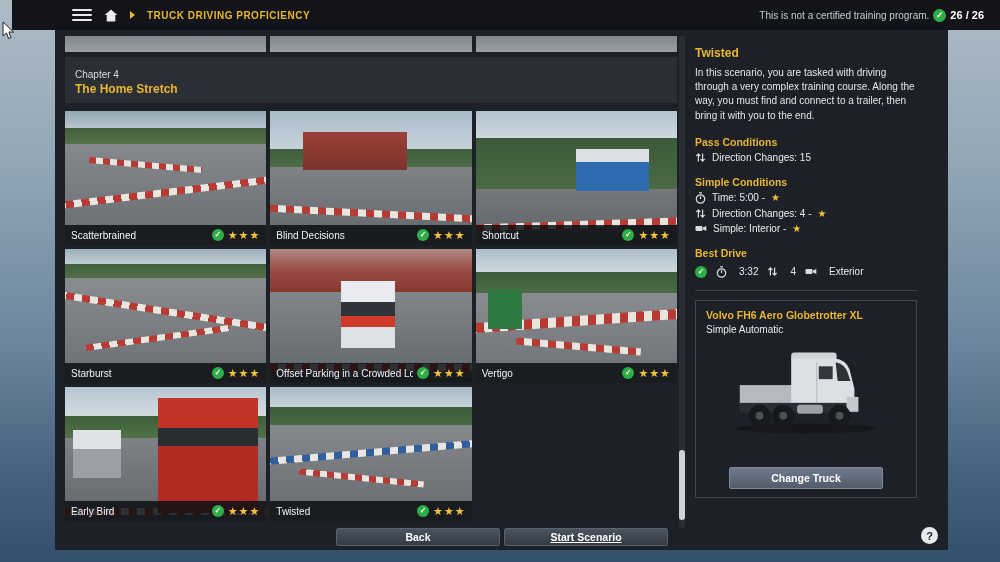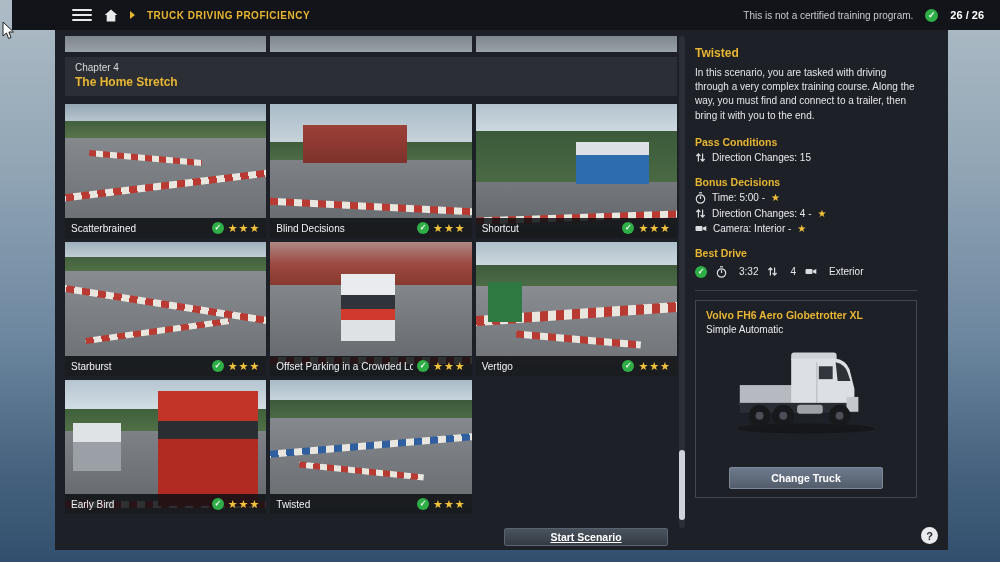--- a/index.html
+++ b/index.html
@@ -7,30 +7,30 @@
     font-family:"Liberation Sans",sans-serif;
     background:linear-gradient(180deg,#aebcc6 0%,#93a7b6 28%,#6d87a0 60%,#44607c 85%,#32506e 100%);}
   
   .topbar{position:absolute;top:0;left:12px;right:0;height:30px;background:#121419;display:flex;align-items:center;color:#fff;z-index:6;}
   .tb-left{display:flex;align-items:center;gap:12px;padding-left:60px;}
   .hamburger{width:20px;display:flex;flex-direction:column;gap:3px;cursor:pointer;}
   .hamburger i{display:block;height:2px;background:#e8eaec;border-radius:1px;}
   .homebtn{display:flex;align-items:center;justify-content:center;cursor:pointer;}
   .crumb-arrow{width:0;height:0;border-left:5px solid #e8b632;border-top:4px solid transparent;border-bottom:4px solid transparent;}
   .crumb{color:#e8b632;font-weight:bold;font-size:10px;letter-spacing:.5px;cursor:pointer;}
-  .tb-right{margin-left:auto;display:flex;align-items:center;gap:12px;padding-right:16px;}
+  .tb-right{margin-left:auto;display:flex;align-items:center;gap:4px;padding-right:16px;}
   .disclaimer{font-size:10px;color:#c6cad0;}
   .chk{width:13px;height:13px;border-radius:50%;background:#2fae47;color:#fff;font-size:9px;line-height:13px;text-align:center;flex:0 0 auto;font-weight:bold;}
   .progress{font-size:11px;font-weight:bold;}
   
   .panel{position:absolute;left:55px;top:30px;width:893px;height:520px;background:#1d2026;}
   .grid-col{position:absolute;left:10px;top:6px;width:612px;}
   .stub-row{display:flex;gap:4px;height:16px;margin-bottom:5px;}
   .stub{flex:1;background:linear-gradient(180deg,#7e858c,#9aa1a8);cursor:pointer;}
-  .chapter{background:#2b2e34;padding:5px 10px 7px;}
+  .chapter{background:#2b2e34;padding:12px 10px 7px;}
   .chapter-label{font-size:10px;color:#d8dbdf;}
   .chapter-title{font-size:12px;font-weight:bold;color:#e8b632;margin-top:2px;}
   .cards{display:grid;grid-template-columns:repeat(3,1fr);gap:4px;margin-top:8px;}
   .card{position:relative;height:134px;overflow:hidden;background:#3a3d42;cursor:pointer;}
   .card.selected{box-shadow:0 0 0 1px #c3cad4 inset;}
   .thumb{position:absolute;inset:0;}
   .thumb i{position:absolute;display:block;}
   .thumb::before,.thumb::after{content:"";position:absolute;}
   .thumb::before{height:7px;left:-8%;right:-8%;
     background:repeating-linear-gradient(90deg,#b93a32 0 8px,#e9e6df 8px 16px);}
@@ -221,21 +221,21 @@
 
       <div class="d-head">Pass Conditions</div>
       <div class="cond">
         <svg width="11" height="11" viewBox="0 0 11 11">
             <path d="M3.4 9.5 V2.2 M1.4 4 L3.4 1.8 L5.4 4" fill="none" stroke="#d9dde2" stroke-width="1.2"></path>
             <path d="M7.6 1.5 V8.8 M5.6 7 L7.6 9.2 L9.6 7" fill="none" stroke="#d9dde2" stroke-width="1.2"></path>
           </svg>
         <span>Direction Changes: 15</span>
       </div>
 
-      <div class="d-head">Bonus Decisions</div>
+      <div class="d-head">Simple Conditions</div>
       <div class="cond">
         <svg width="11" height="12" viewBox="0 0 11 12">
             <line x1="4" y1="0.8" x2="7" y2="0.8" stroke="#d9dde2" stroke-width="1.2"></line>
             <circle cx="5.5" cy="7" r="4.2" fill="none" stroke="#d9dde2" stroke-width="1.2"></circle>
             <line x1="5.5" y1="7" x2="5.5" y2="4.2" stroke="#d9dde2" stroke-width="1.2"></line>
           </svg>
         <span>Time: 5:00 -</span>
         <span class="bstar">★</span>
       </div>
       <div class="cond">
@@ -244,21 +244,21 @@
             <path d="M7.6 1.5 V8.8 M5.6 7 L7.6 9.2 L9.6 7" fill="none" stroke="#d9dde2" stroke-width="1.2"></path>
           </svg>
         <span>Direction Changes: 4 -</span>
         <span class="bstar">★</span>
       </div>
       <div class="cond">
         <svg width="12" height="11" viewBox="0 0 12 11">
             <rect x="0.5" y="3" width="7" height="5" rx="1" fill="#d9dde2"></rect>
             <polygon points="8,4.6 11.3,3 11.3,8 8,6.4" fill="#d9dde2"></polygon>
           </svg>
-        <span>Camera: Interior -</span>
+        <span>Simple: Interior -</span>
         <span class="bstar">★</span>
       </div>
 
       <div class="d-head">Best Drive</div>
       <div class="best-row">
         <span class="cchk">✓</span>
         <span class="best-item">
           <svg width="11" height="12" viewBox="0 0 11 12">
               <line x1="4" y1="0.8" x2="7" y2="0.8" stroke="#d9dde2" stroke-width="1.2"></line>
               <circle cx="5.5" cy="7" r="4.2" fill="none" stroke="#d9dde2" stroke-width="1.2"></circle>
@@ -302,17 +302,18 @@
             <circle cx="38" cy="75" r="4" fill="#4a4f57"></circle>
           <circle cx="62" cy="75" r="11" fill="#17191d"></circle>
             <circle cx="62" cy="75" r="4" fill="#4a4f57"></circle>
           <circle cx="119" cy="75" r="11" fill="#17191d"></circle>
             <circle cx="119" cy="75" r="4" fill="#4a4f57"></circle>
         </svg>
         <div class="tk-btn">Change Truck</div>
       </div>
     </div>
 
+    <div class="btn btn-back">Back</div>
     <div class="btn btn-start">Start Scenario</div>
     <div class="help">?</div>
   </div>
 
 </div>
 
 </body></html>

